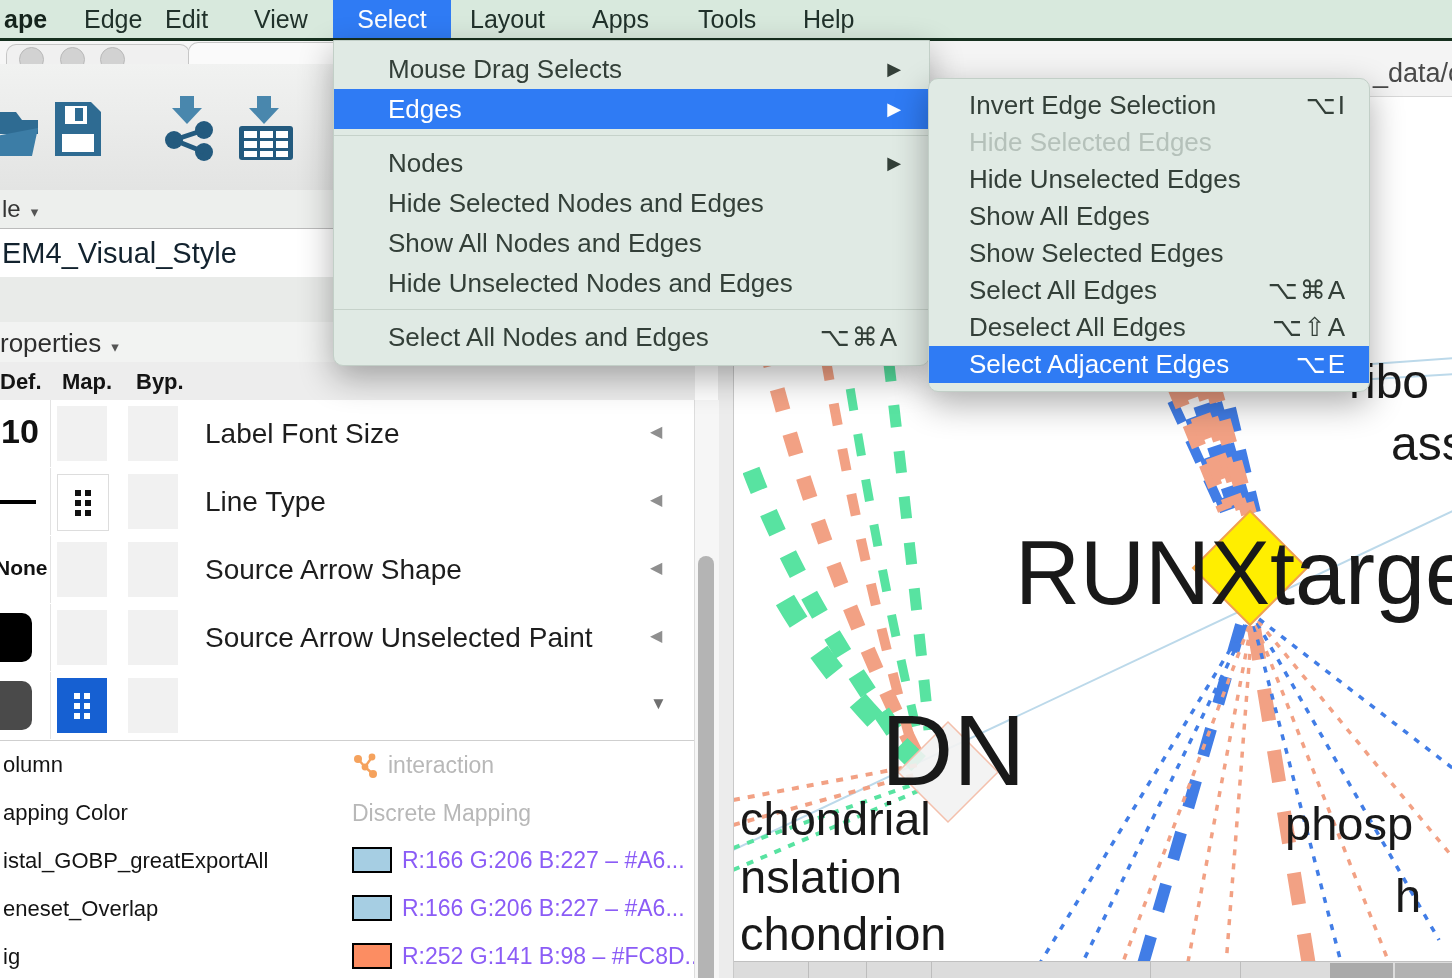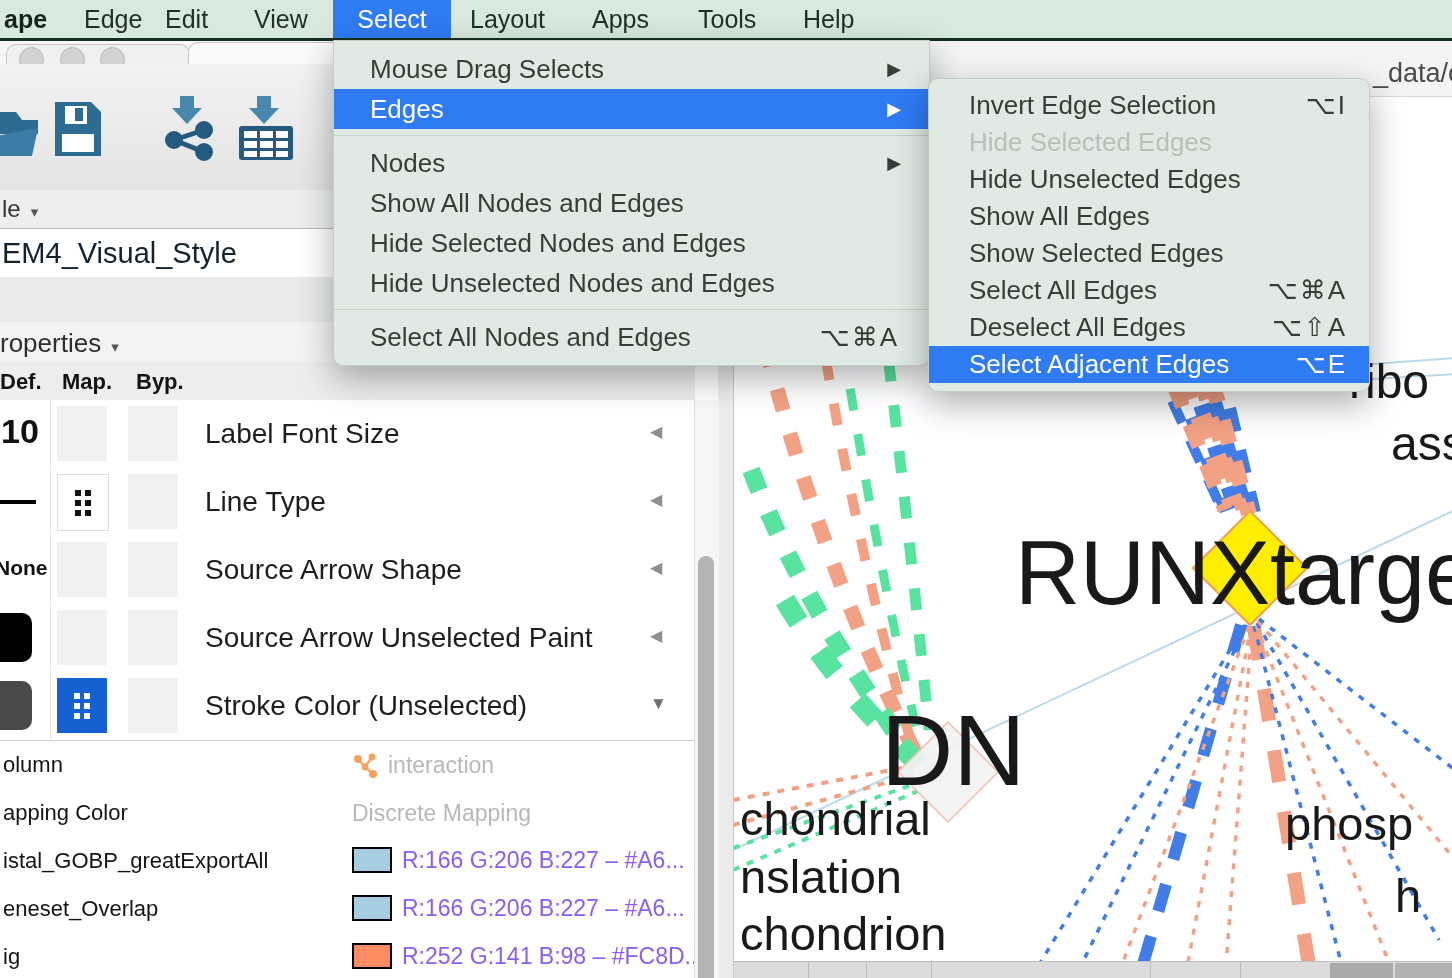--- a/index.html
+++ b/index.html
@@ -70,21 +70,21 @@
   .nlabel{position:absolute;color:#191919;white-space:nowrap;line-height:1;}
   #hscroll{position:absolute;left:0;top:921px;width:722px;height:17px;background:#dcdcdc;border-top:1px solid #c0c0c0;}
   .hdiv{position:absolute;top:0;width:1px;height:17px;background:#bdbdbd;}
   .hthumb{position:absolute;top:1px;height:15px;background:#aaa;}
 
   
   .menu{position:absolute;background:#e0eae4;border:1px solid #c2cfc7;
         box-shadow:0 12px 34px rgba(0,0,0,.32);z-index:50;padding:8px 0;}
   #selectmenu{left:333px;top:40px;width:595px;border-radius:0 0 10px 10px;}
   #edgesmenu{left:928px;top:78px;width:440px;border-radius:10px;z-index:51;}
-  .mi{position:relative;height:40px;line-height:40px;padding-left:36px;padding-right:30px;
+  .mi{position:relative;height:40px;line-height:40px;padding-left:54px;padding-right:30px;
       font-size:26px;color:#333f38;}
   #edgesmenu .mi{height:37px;line-height:37px;padding-left:40px;padding-right:22px;}
   .mi-hl{background:#2f7bf4;color:#fff;}
   .mi-dis{color:#b5c1ba;}
   .mi .sub-arrow{position:absolute;right:28px;top:0;font-size:18px;}
   .mi .shortcut{position:absolute;right:30px;top:0;letter-spacing:2px;}
   #edgesmenu .mi .shortcut{right:22px;}
   .msep{height:1px;background:#c6d2ca;margin:6px 0 7px 0;}
 </style>
 </head>
@@ -314,21 +314,20 @@
                 <rect x="1" y="1" width="6" height="6"></rect>
                 <rect x="11" y="1" width="6" height="6"></rect>
             <rect x="1" y="11" width="6" height="6"></rect>
                 <rect x="11" y="11" width="6" height="6"></rect>
             <rect x="1" y="21" width="6" height="6"></rect>
                 <rect x="11" y="21" width="6" height="6"></rect>
               </g>
           </svg>
         </div>
         <div class="cellbox bypbox"></div>
-        <div class="plabel">Stroke Color (Unselected)</div>
         <span class="parrow" style="color:#707070;font-size:17px;">▼</span>
       </div>
     </div>
 
     <div id="maptable">
       <div class="mdivider"></div>
       <div class="mrow" style="top:0">
         <span class="mlabel">olumn</span>
         <svg style="position:absolute;left:352px;top:11px;" width="26" height="26" viewBox="0 0 26 26">
           <g fill="#f5a25d">
@@ -392,24 +391,24 @@
     <div class="mi mi-hl">
       <span>Edges</span>
       <span class="sub-arrow">▶</span>
     </div>
     <div class="msep"></div>
     <div class="mi">
       <span>Nodes</span>
       <span class="sub-arrow">▶</span>
     </div>
     <div class="mi">
+      <span>Hide Selected Nodes and Edges</span>
+    </div>
+    <div class="mi">
       <span>Show All Nodes and Edges</span>
-    </div>
-    <div class="mi">
-      <span>Hide Selected Nodes and Edges</span>
     </div>
     <div class="mi">
       <span>Hide Unselected Nodes and Edges</span>
     </div>
     <div class="msep"></div>
     <div class="mi">
       <span>Select All Nodes and Edges</span>
       <span class="shortcut">⌥⌘A</span>
     </div>
   </div>

